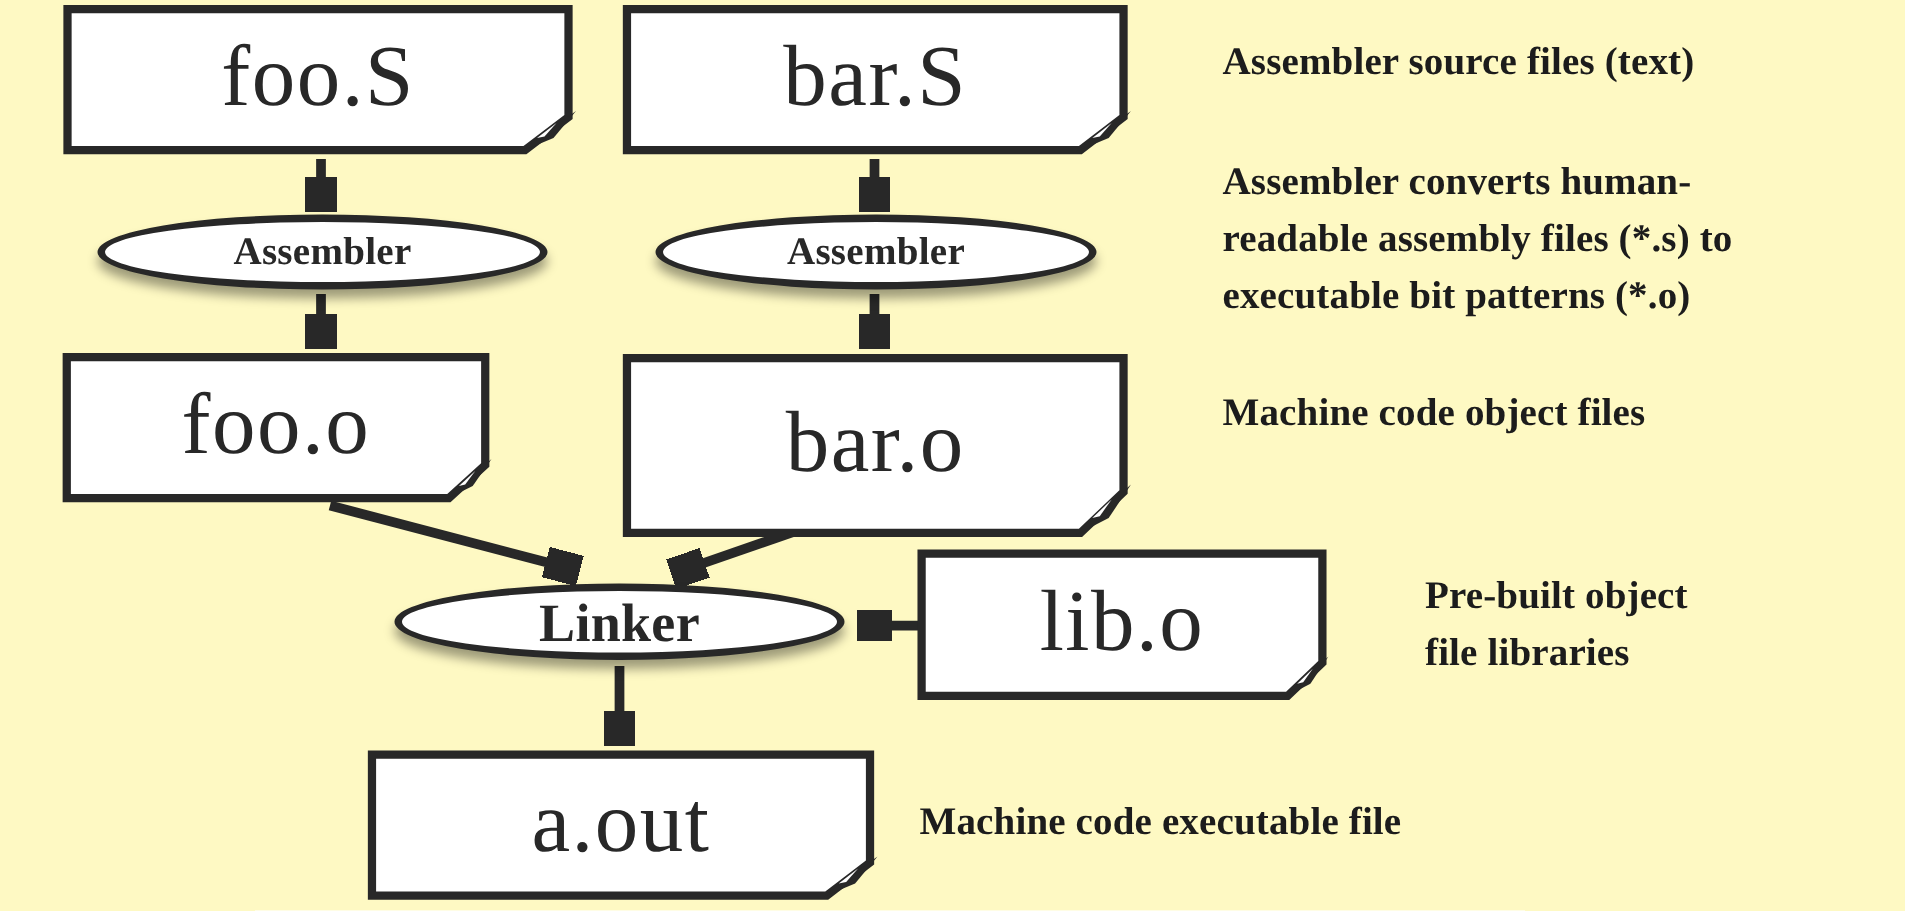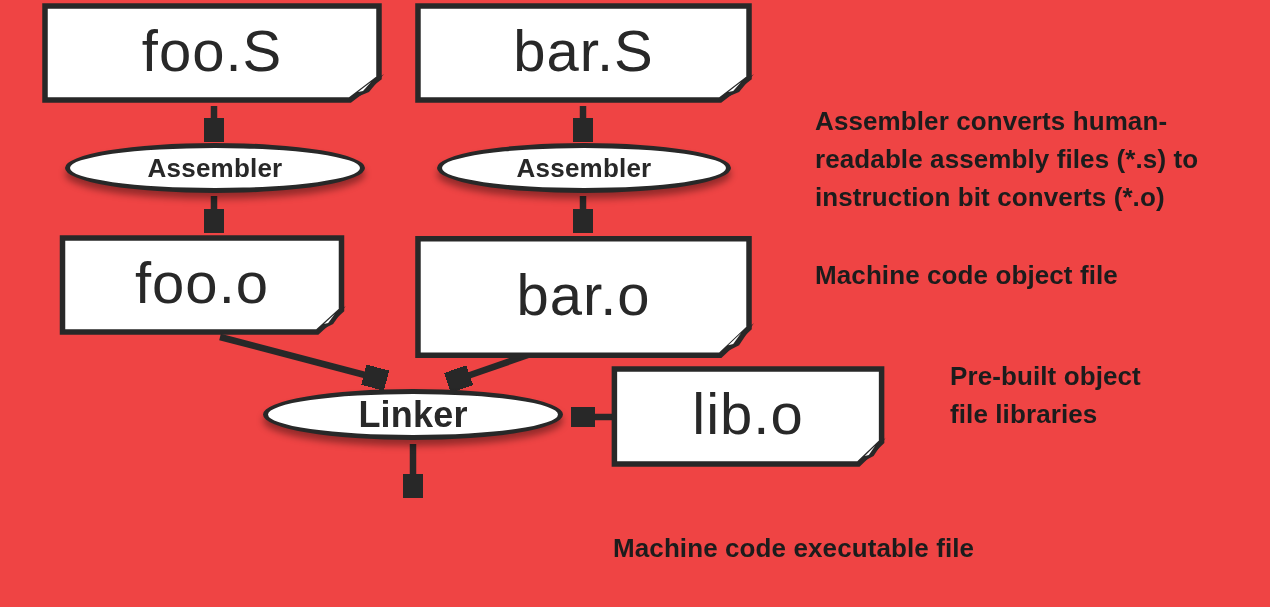--- a/index.html
+++ b/index.html
@@ -1,20 +1,20 @@
 <!DOCTYPE html>
 <html style="--ink: #282828;"><head>
 <meta charset="utf-8">
 <style>
   html,body{margin:0;padding:0;background:#ffffff;}
   #canvas{
     position:relative;
     width:1270px;height:607px;
-    background:#ef4444;
-    font-family:Liberation Sans, sans-serif;
+    background:#fef9c3;
+    font-family:Liberation Serif, serif;
     color:var(--ink,#282828);
     overflow:hidden;
   }
   
   .doc{position:absolute;}
   .doc svg{position:absolute;inset:0;width:100%;height:100%;overflow:visible;}
   .doc-outline{fill:#ffffff;stroke:var(--ink,#282828);stroke-width:5.5;stroke-linejoin:miter;}
   .doc-fold{fill:var(--ink,#282828);}
   .doc-notch{fill:#ffffff;}
   .doc-label{
@@ -88,21 +88,21 @@
   </div>
 
   <div class="process" style="left:65px;top:143px;width:300px;height:50px">
     <span class="process-label">Assembler</span>
   </div>
 
   <div class="process" style="left:437px;top:143px;width:294px;height:50px">
     <span class="process-label">Assembler</span>
   </div>
 
-  <div class="doc" style="left:60px;top:235px;width:284px;height:100px">
+  <div class="doc" style="left:42px;top:235px;width:284px;height:100px">
     <svg viewBox="0 0 340 100" preserveAspectRatio="none">
       <path class="doc-outline" vector-effect="non-scaling-stroke" d="M3,3 L337,3 L337,75 L308,97 L3,97 Z"></path>
       <path class="doc-fold" d="M305,98 L342,71 L327,89 Q315,94 305,98 Z"></path>
       <path class="doc-notch" d="M316,89 L329,79 L321,88 Z"></path>
     </svg>
     <span class="doc-label">foo.o</span>
   </div>
 
   <div class="doc" style="left:415px;top:235px;width:337px;height:124px">
     <svg viewBox="0 0 340 100" preserveAspectRatio="none">
@@ -119,33 +119,44 @@
 
   <div class="doc" style="left:612px;top:366px;width:272px;height:101px">
     <svg viewBox="0 0 340 100" preserveAspectRatio="none">
       <path class="doc-outline" vector-effect="non-scaling-stroke" d="M3,3 L337,3 L337,75 L308,97 L3,97 Z"></path>
       <path class="doc-fold" d="M305,98 L342,71 L327,89 Q315,94 305,98 Z"></path>
       <path class="doc-notch" d="M316,89 L329,79 L321,88 Z"></path>
     </svg>
     <span class="doc-label">lib.o</span>
   </div>
 
+  <div class="doc" style="left:245px;top:500px;width:338px;height:100px">
+    <svg viewBox="0 0 340 100" preserveAspectRatio="none">
+      <path class="doc-outline" vector-effect="non-scaling-stroke" d="M3,3 L337,3 L337,75 L308,97 L3,97 Z"></path>
+      <path class="doc-fold" d="M305,98 L342,71 L327,89 Q315,94 305,98 Z"></path>
+      <path class="doc-notch" d="M316,89 L329,79 L321,88 Z"></path>
+    </svg>
+    <span class="doc-label">a.out</span>
+  </div>
 
+  <div class="note" style="left:815px;top:22px">
+    <div>Assembler source files (text)</div>
+  </div>
 
   <div class="note" style="left:815px;top:102px">
     <div>Assembler converts human-</div>
     <div>readable assembly files (*.s) to</div>
-    <div>instruction bit converts (*.o)</div>
+    <div>executable bit patterns (*.o)</div>
   </div>
 
   <div class="note" style="left:815px;top:256px">
-    <div>Machine code object file</div>
+    <div>Machine code object files</div>
   </div>
 
-  <div class="note" style="left:950px;top:357px">
+  <div class="note" style="left:950px;top:378px">
     <div>Pre-built object</div>
     <div>file libraries</div>
   </div>
 
   <div class="note" style="left:613px;top:529px">
     <div>Machine code executable file</div>
   </div>
 
 </div>
 

